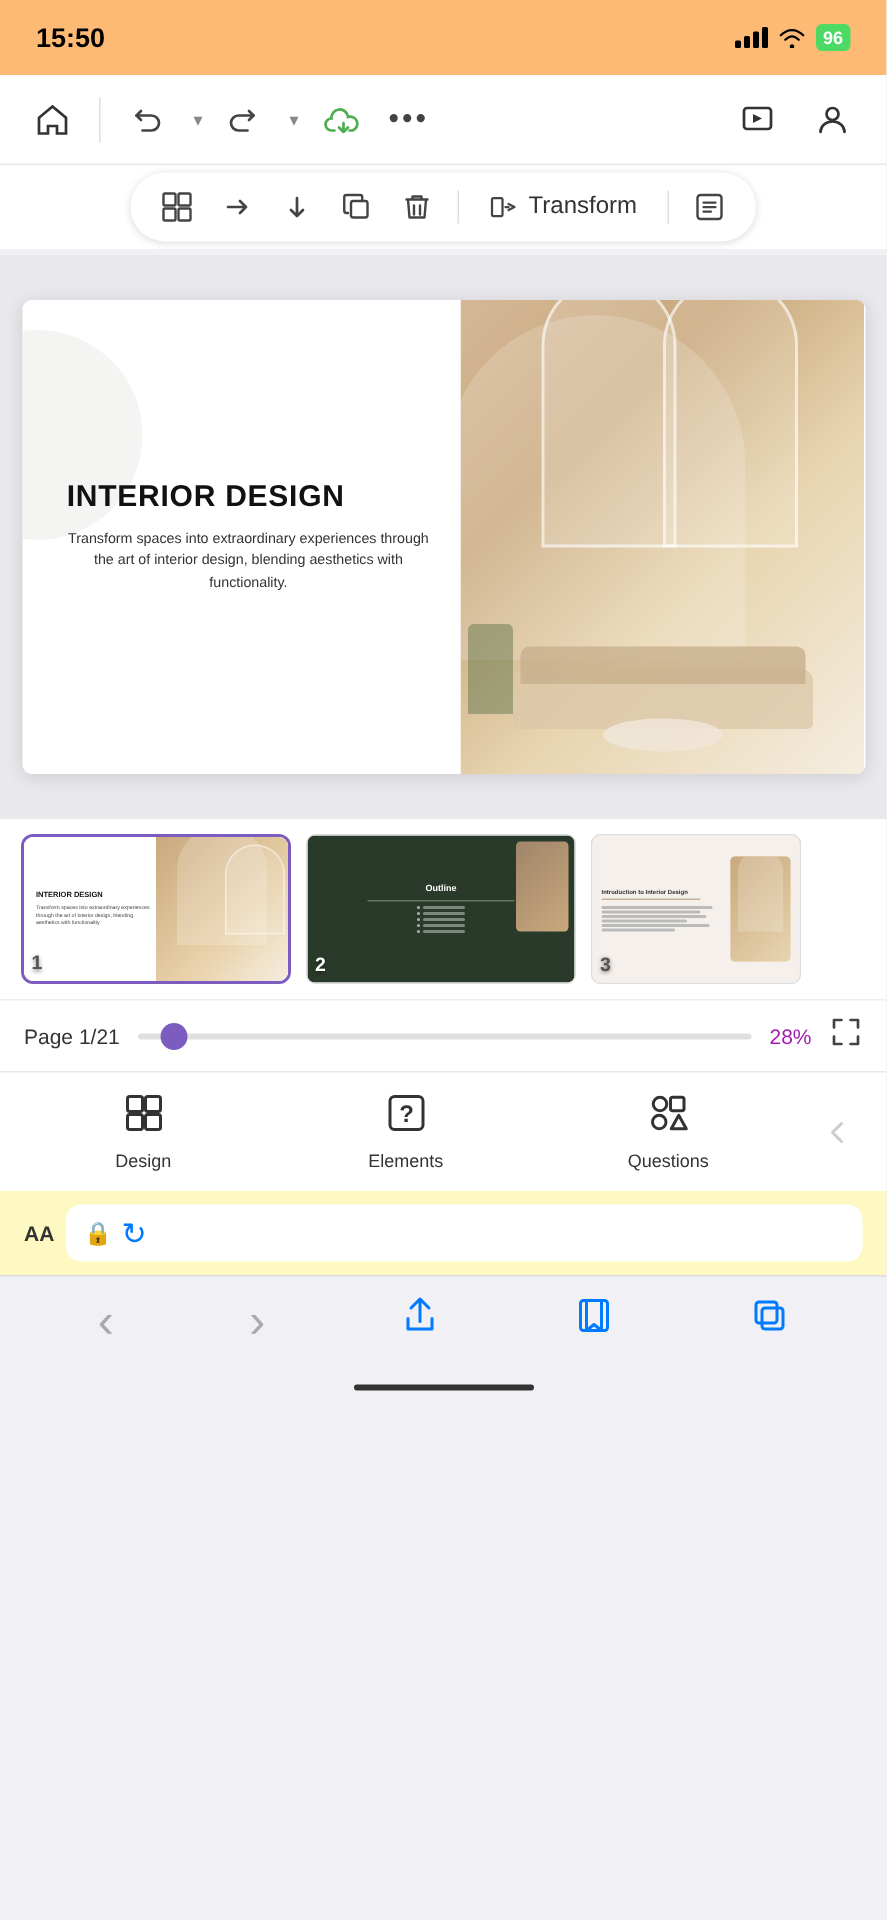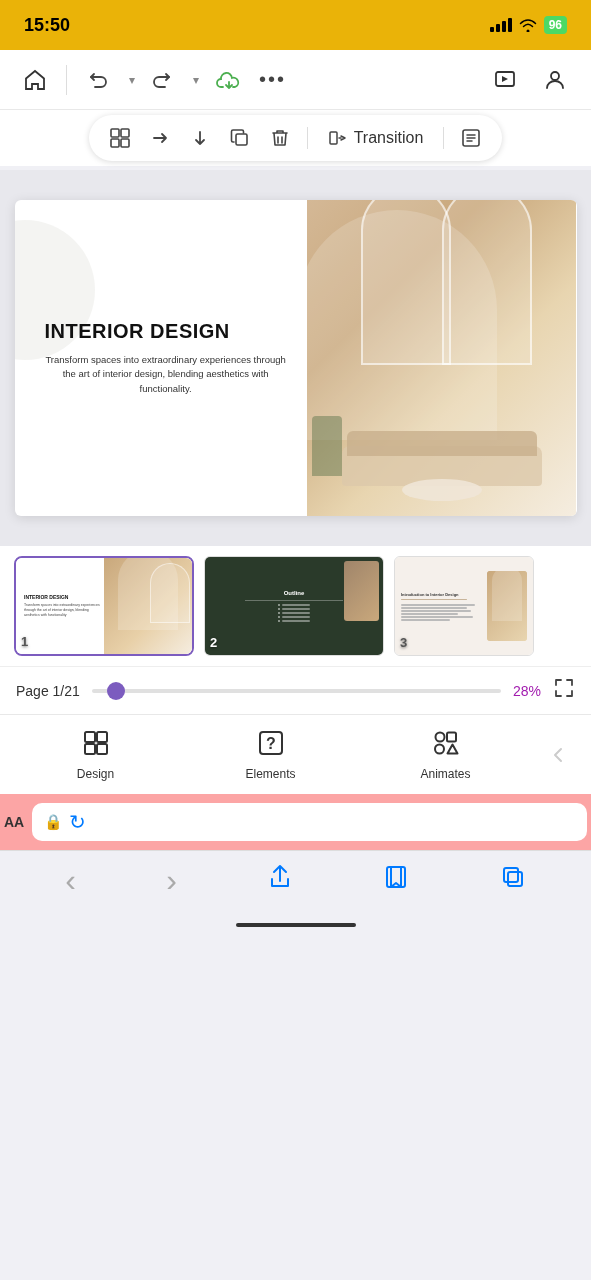--- a/index.html
+++ b/index.html
@@ -9,21 +9,21 @@
       min-height: 1280px;
       background: #f0f0f5;
       font-family: -apple-system, BlinkMacSystemFont, 'Helvetica Neue', Arial, sans-serif;
       overflow-x: hidden;
     }
 
     
     .status-bar {
       width: 100%;
       height: 50px;
-      background: #eab308;
+      background: #fdba74;
       display: flex;
       align-items: center;
       justify-content: space-between;
       padding: 2px 24px;
     }
     .status-time {
       font-size: 18px;
       font-weight: 600;
       color: #000;
     }
@@ -499,26 +499,26 @@
       flex: 0 0 50px;
       display: flex;
       align-items: center;
       justify-content: center;
       font-size: 22px;
       color: #ccc;
     }
 
     
     .browser-bar {
-      background: #fca5a5;
+      background: #fef9c3;
       width: 100%;
       height: 56px;
       display: flex;
       align-items: center;
-      padding: 0 4px;
+      padding: 0 16px;
       gap: 8px;
     }
     .url-bar {
       flex: 1;
       height: 38px;
       background: #fff;
       border-radius: 10px;
       display: flex;
       align-items: center;
       padding: 0 12px;
@@ -691,21 +691,21 @@
       </svg>
     </div>
     <div class="pill-sep"></div>
 
     <div class="transition-btn">
       <svg width="20" height="20" viewBox="0 0 20 20" fill="none">
         <rect x="2" y="4" width="7" height="12" rx="1" stroke="#444" stroke-width="1.5"></rect>
         <path d="M13 8l4 2-4 2" stroke="#444" stroke-width="1.5" stroke-linecap="round" stroke-linejoin="round"></path>
         <path d="M11 10h2" stroke="#444" stroke-width="1.5" stroke-linecap="round"></path>
       </svg>
-      <span>Transition</span>
+      <span>Transform</span>
     </div>
     <div class="pill-sep"></div>
 
     <div class="pill-btn">
       <svg width="22" height="22" viewBox="0 0 22 22" fill="none">
         <rect x="3" y="3" width="16" height="16" rx="2" stroke="#444" stroke-width="1.6"></rect>
         <path d="M7 8h8M7 11h8M7 14h5" stroke="#444" stroke-width="1.5" stroke-linecap="round"></path>
       </svg>
     </div>
   </div>
@@ -852,21 +852,21 @@
 
   <div class="nav-item">
     <div class="nav-icon">
       <svg width="28" height="28" viewBox="0 0 28 28" fill="none">
         <circle cx="8" cy="8" r="4.5" stroke="#333" stroke-width="2"></circle>
         <rect x="15" y="3.5" width="9" height="9" rx="1.5" stroke="#333" stroke-width="2"></rect>
         <path d="M20.5 15.5l-5 9h10l-5-9z" stroke="#333" stroke-width="2" stroke-linejoin="round"></path>
         <rect x="3" y="15.5" width="9" height="9" rx="4.5" stroke="#333" stroke-width="2"></rect>
       </svg>
     </div>
-    <span class="nav-label">Animates</span>
+    <span class="nav-label">Questions</span>
   </div>
 
 
 
   <div class="nav-item-more">
     <svg width="14" height="28" viewBox="0 0 14 28" fill="none">
       <path d="M4 14l6-6M4 14l6 6" stroke="#ccc" stroke-width="2" stroke-linecap="round" stroke-linejoin="round"></path>
     </svg>
   </div>
 </div>

